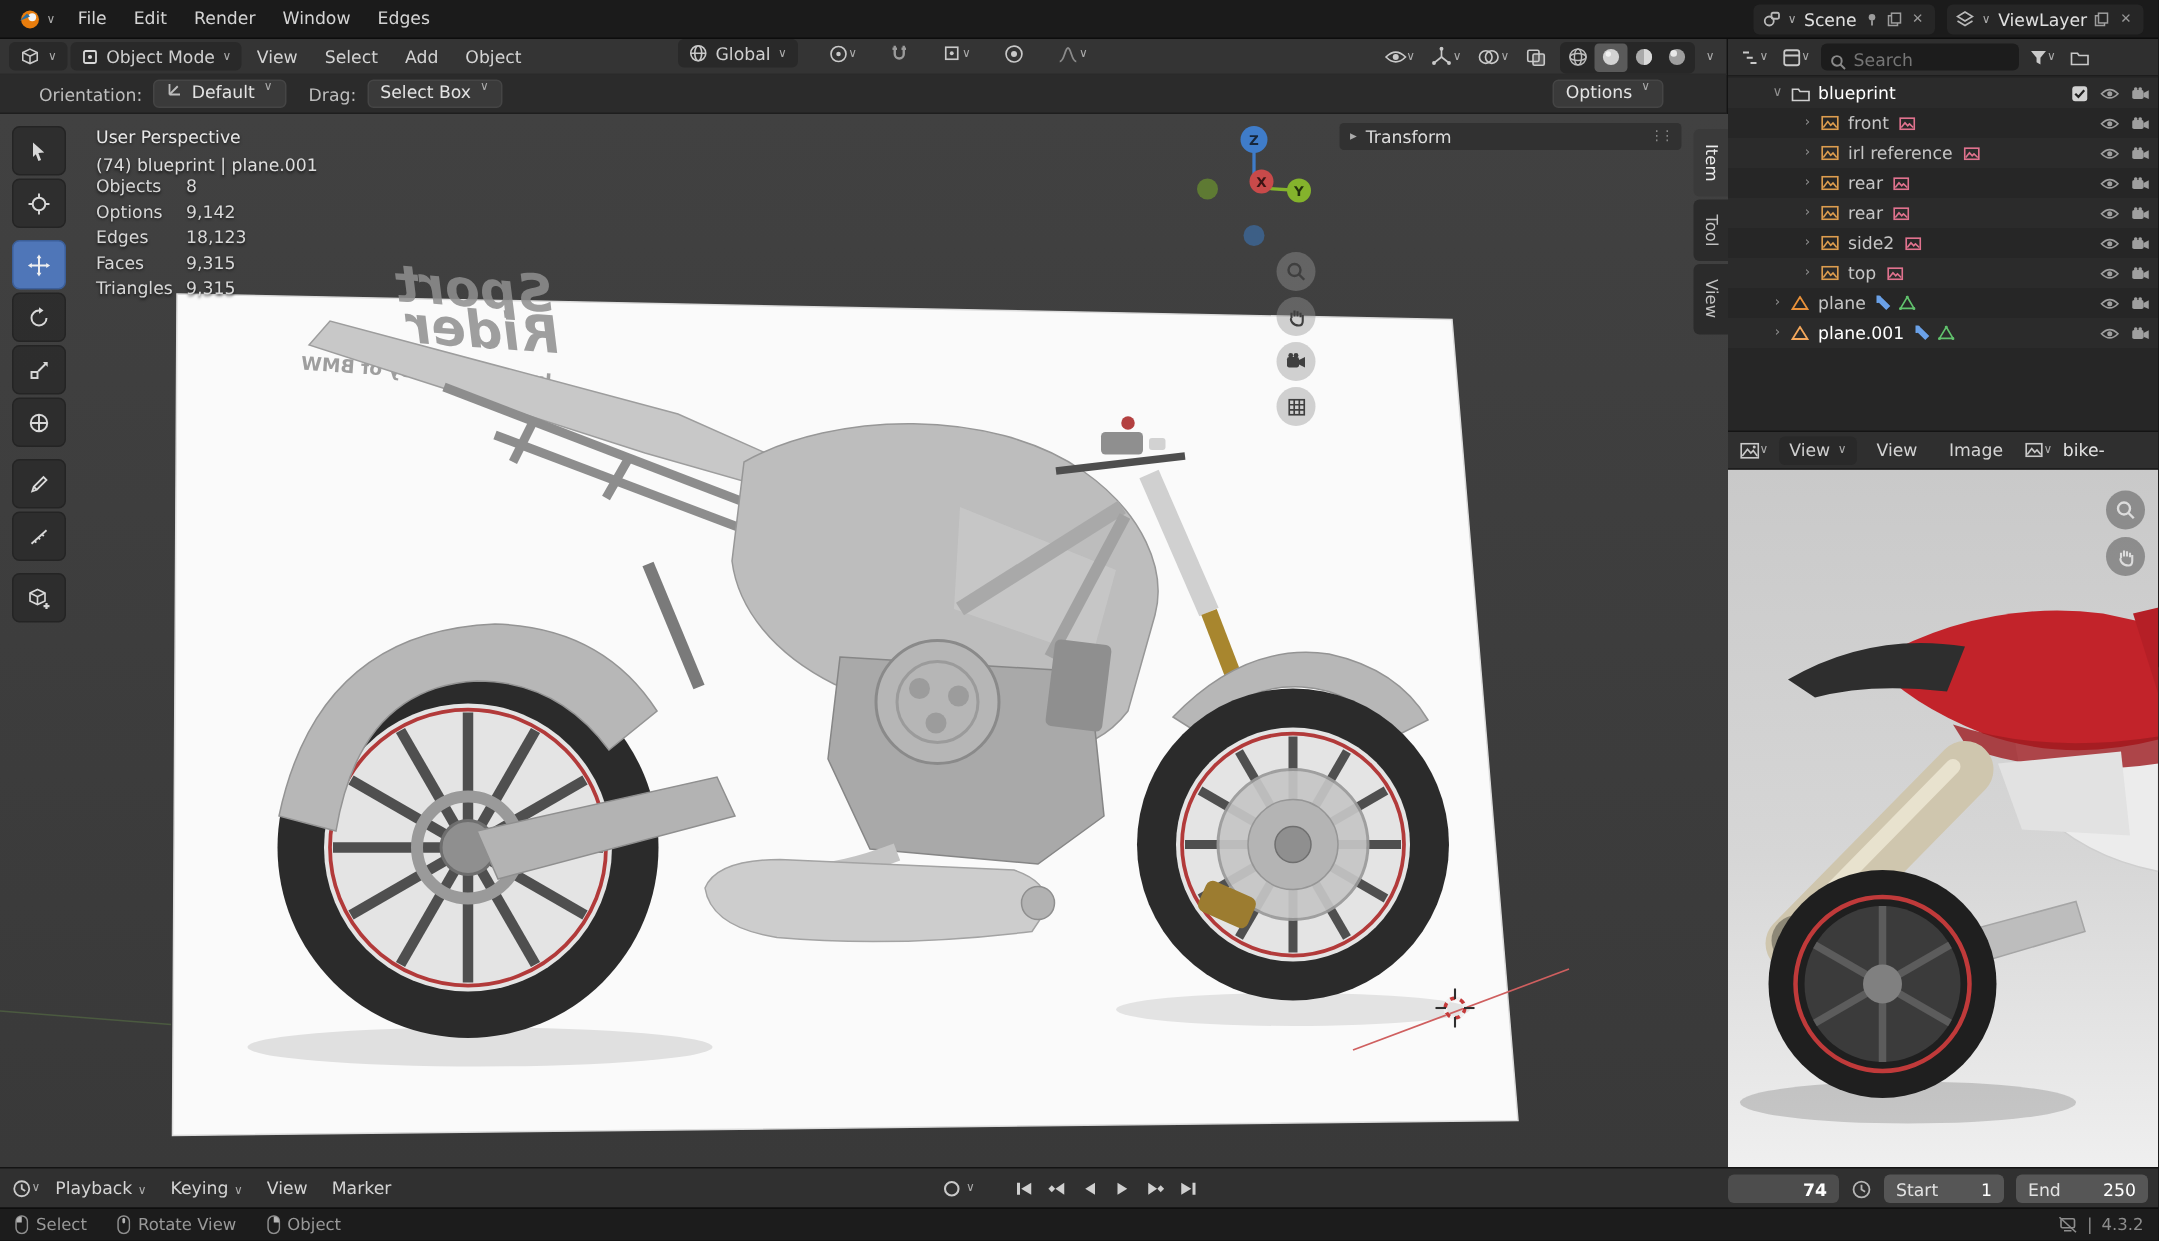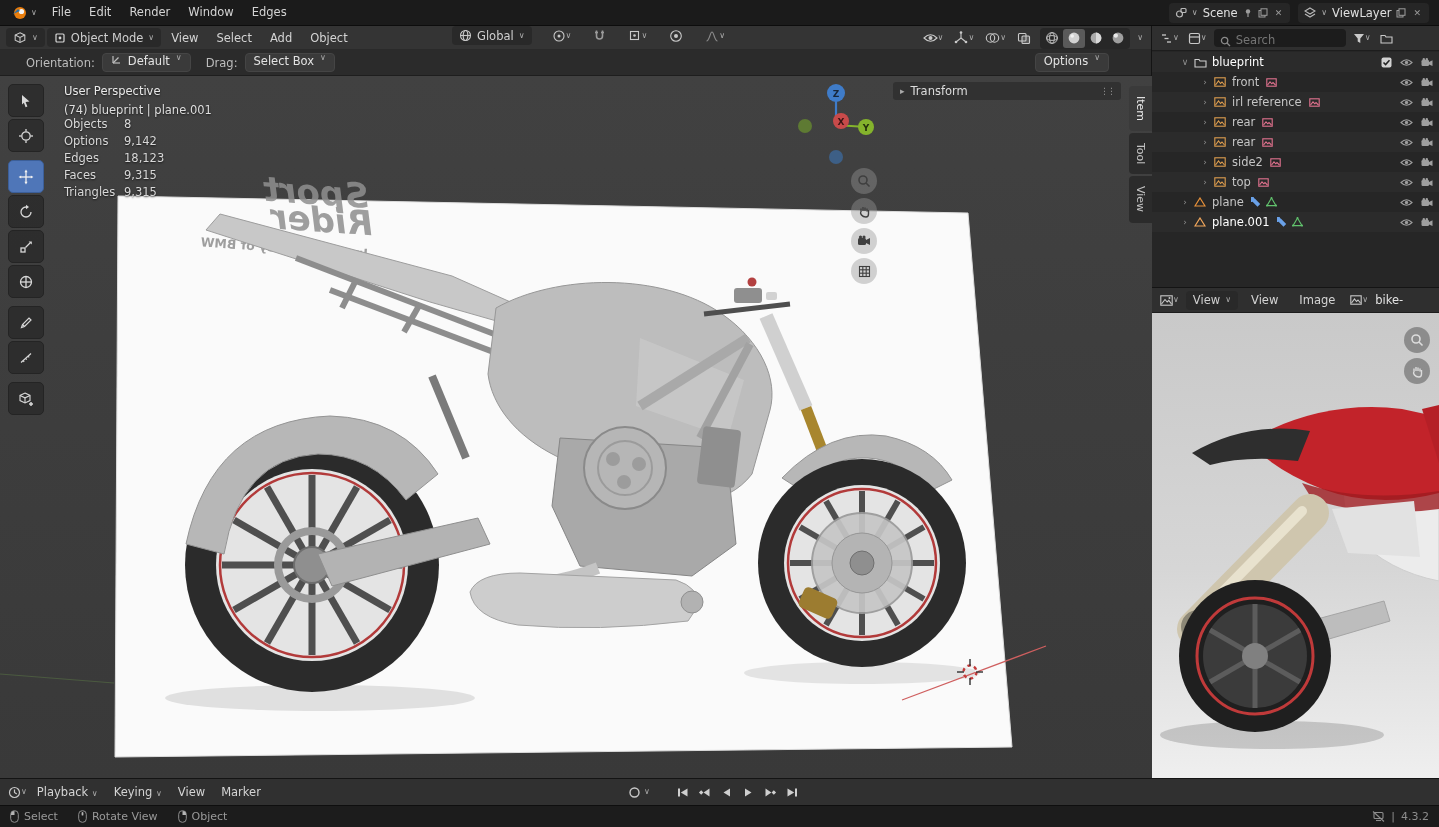--- a/index.html
+++ b/index.html
@@ -1101,20 +1101,39 @@
           </svg>
       </div>
       <div class="tbtn">
         <svg width="13" height="13" viewBox="0 0 13 13" fill="#cfcfcf">
             <polygon points="1.5,2.5 1.5,10.5 8.2,6.5"></polygon>
             <rect x="9" y="2.5" width="2" height="8"></rect>
           </svg>
       </div>
     </div>
 
+    <div class="tl-right">
+      <div class="num-field" style="width:74px">
+        <span class="v">74</span>
+      </div>
+      <span>
+        <svg width="14" height="14" viewBox="0 0 14 14" fill="none" stroke="#b5b5b5" stroke-width="1.2">
+            <circle cx="7" cy="7" r="5.3"></circle>
+            <polyline points="7,3.8 7,7 9.4,8.5"></polyline>
+          </svg>
+      </span>
+      <div class="kv-field" style="width:80px">
+        <span class="k">Start</span>
+        <span class="v">1</span>
+      </div>
+      <div class="kv-field" style="width:88px">
+        <span class="k">End</span>
+        <span class="v">250</span>
+      </div>
+    </div>
   </div>
 
   <div class="statusbar">
     <div class="sb-item">
       <span>
         <svg width="9" height="13" viewBox="0 0 9 13">
             <rect x="0.7" y="0.7" width="7.6" height="11.6" rx="3.6" fill="none" stroke="#8e8e8e" stroke-width="1"></rect>
             <path d="M1 4 Q1 1 4.5 1 L4.5 5 L1 5 Z" fill="#b5b5b5"></path>
           </svg>
       </span>

